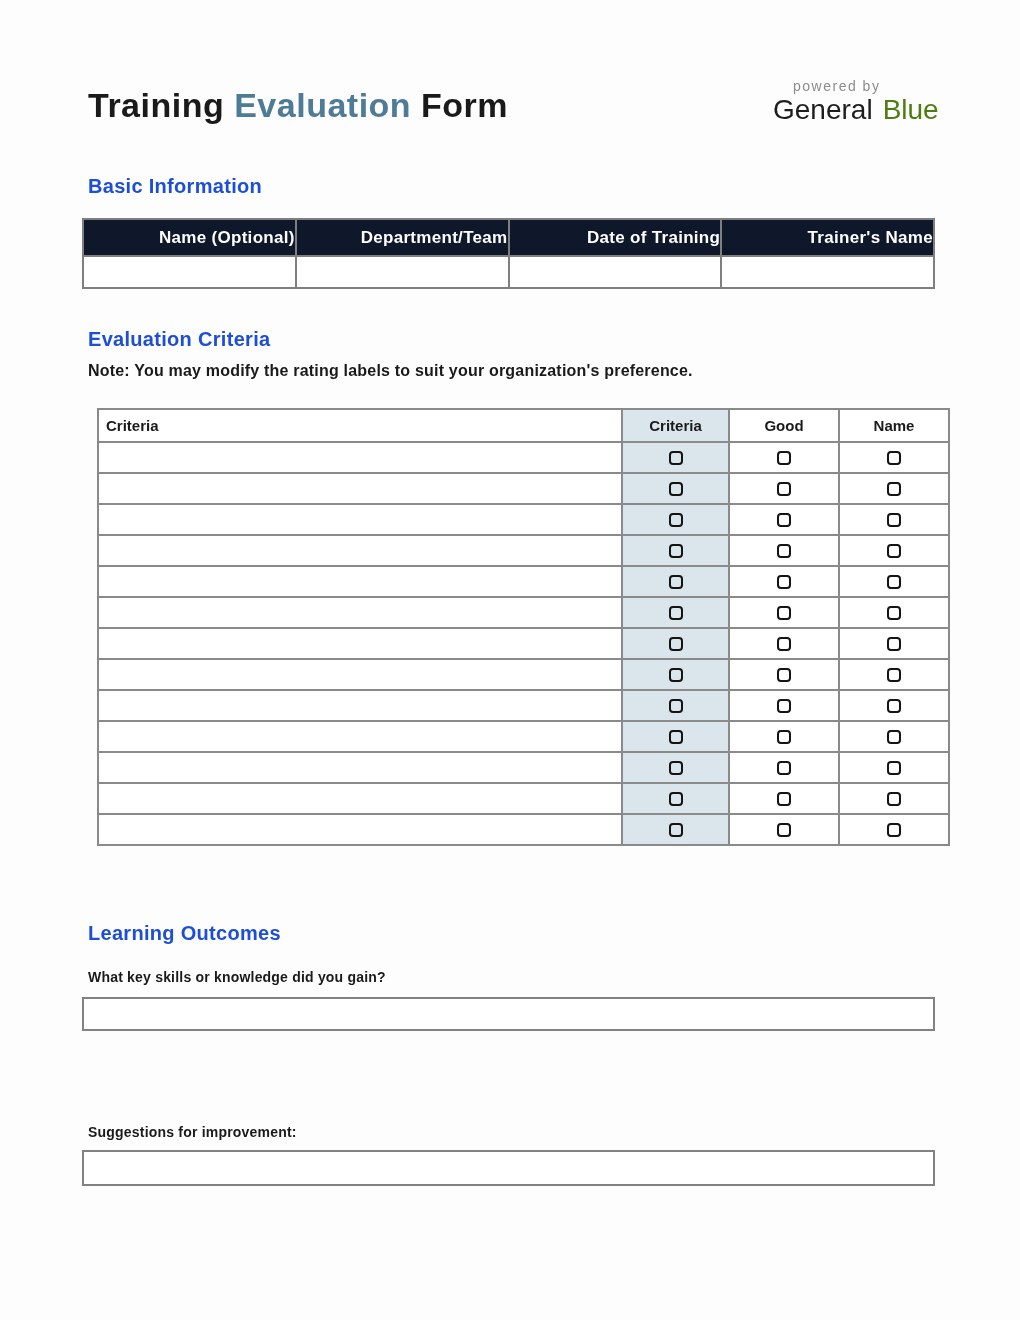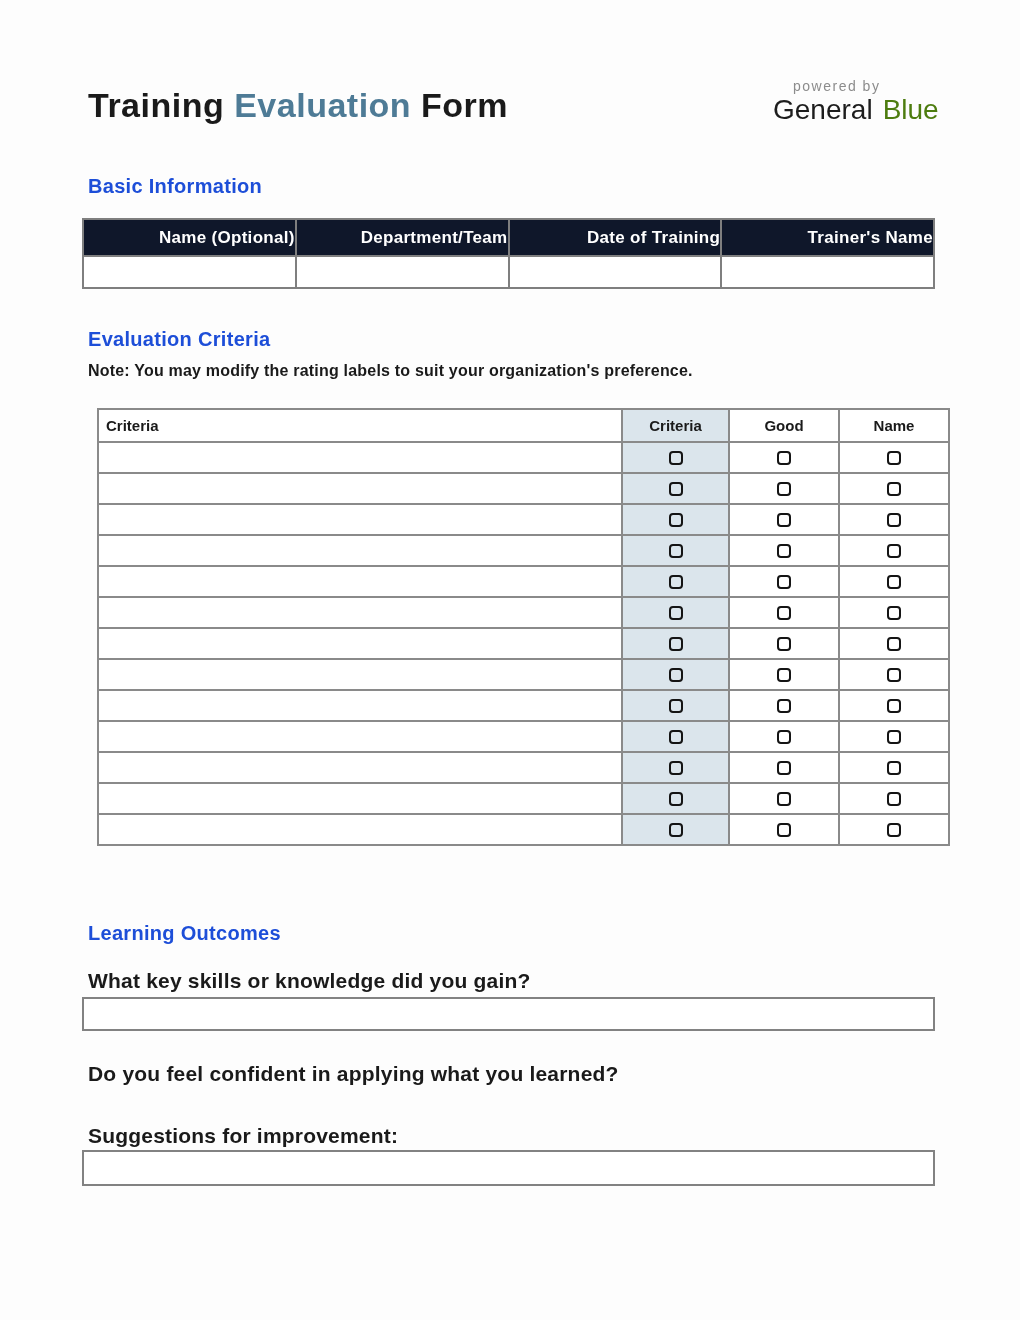--- a/index.html
+++ b/index.html
@@ -71,21 +71,21 @@
 
   .checkbox {
     display: inline-block; width: 14px; height: 14px;
     border: 2px solid #141414; border-radius: 4px;
     vertical-align: middle; background: transparent;
   }
 
   
   .question {
     position: absolute; left: 88px;
-    font-size: 21px; font-weight: 700; letter-spacing: 0.2px; white-space: nowrap;
+    font-size: 14px; font-weight: 700; letter-spacing: 0.2px; white-space: nowrap;
   }
   #q1 { top: 969px; }
   #q2 { top: 1062px; }
   #q3 { top: 1124px; }
 
   .text-input {
     position: absolute; left: 82px; width: 853px;
     background: #ffffff; border: 2px solid #828282;
   }
   #input-skills { top: 997px; height: 34px; }
@@ -238,18 +238,17 @@
           <td><span class="checkbox"></span></td>
         </tr>
       </tbody>
   </table>
 
   <div class="section-heading" id="heading-outcomes">Learning Outcomes</div>
 
   <div class="question" id="q1">What key skills or knowledge did you gain?</div>
   <div class="text-input" id="input-skills"></div>
 
-  <div class="question" id="q2">Do you feel confident in applying what you learned?</div>
 
   <div class="question" id="q3">Suggestions for improvement:</div>
   <div class="text-input" id="input-suggestions"></div>
 
 </div>
 
 </body></html>

